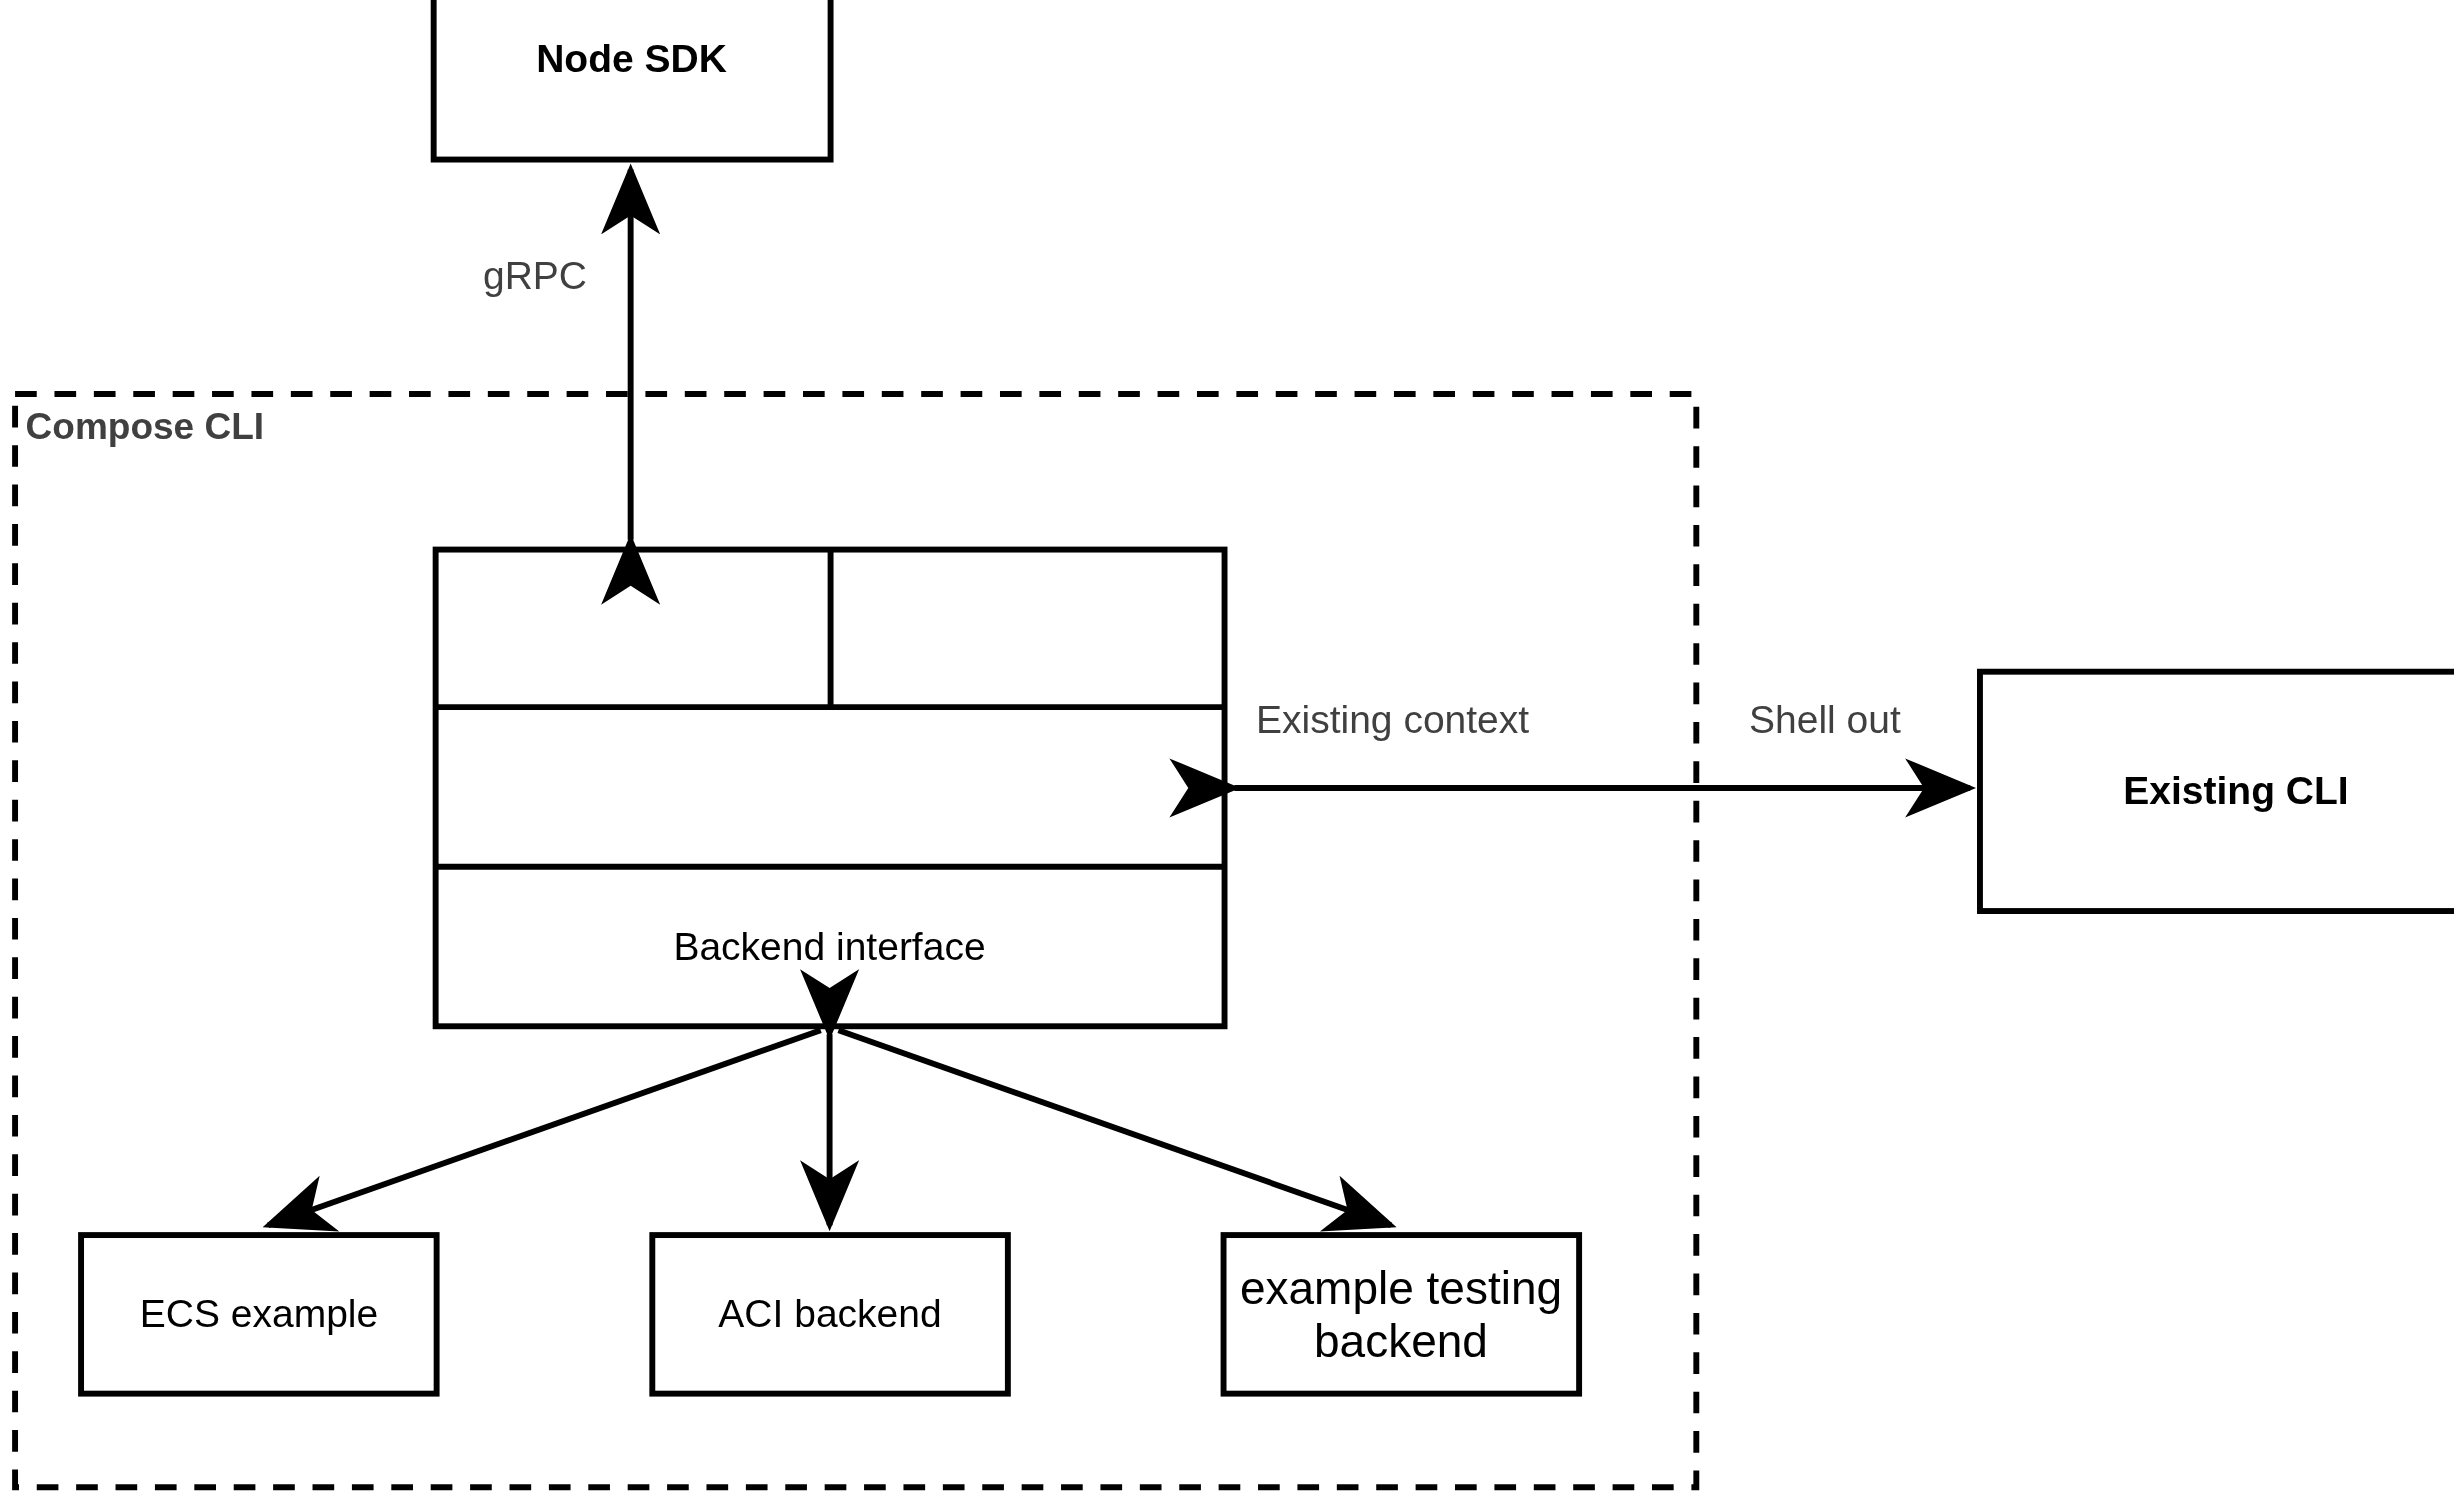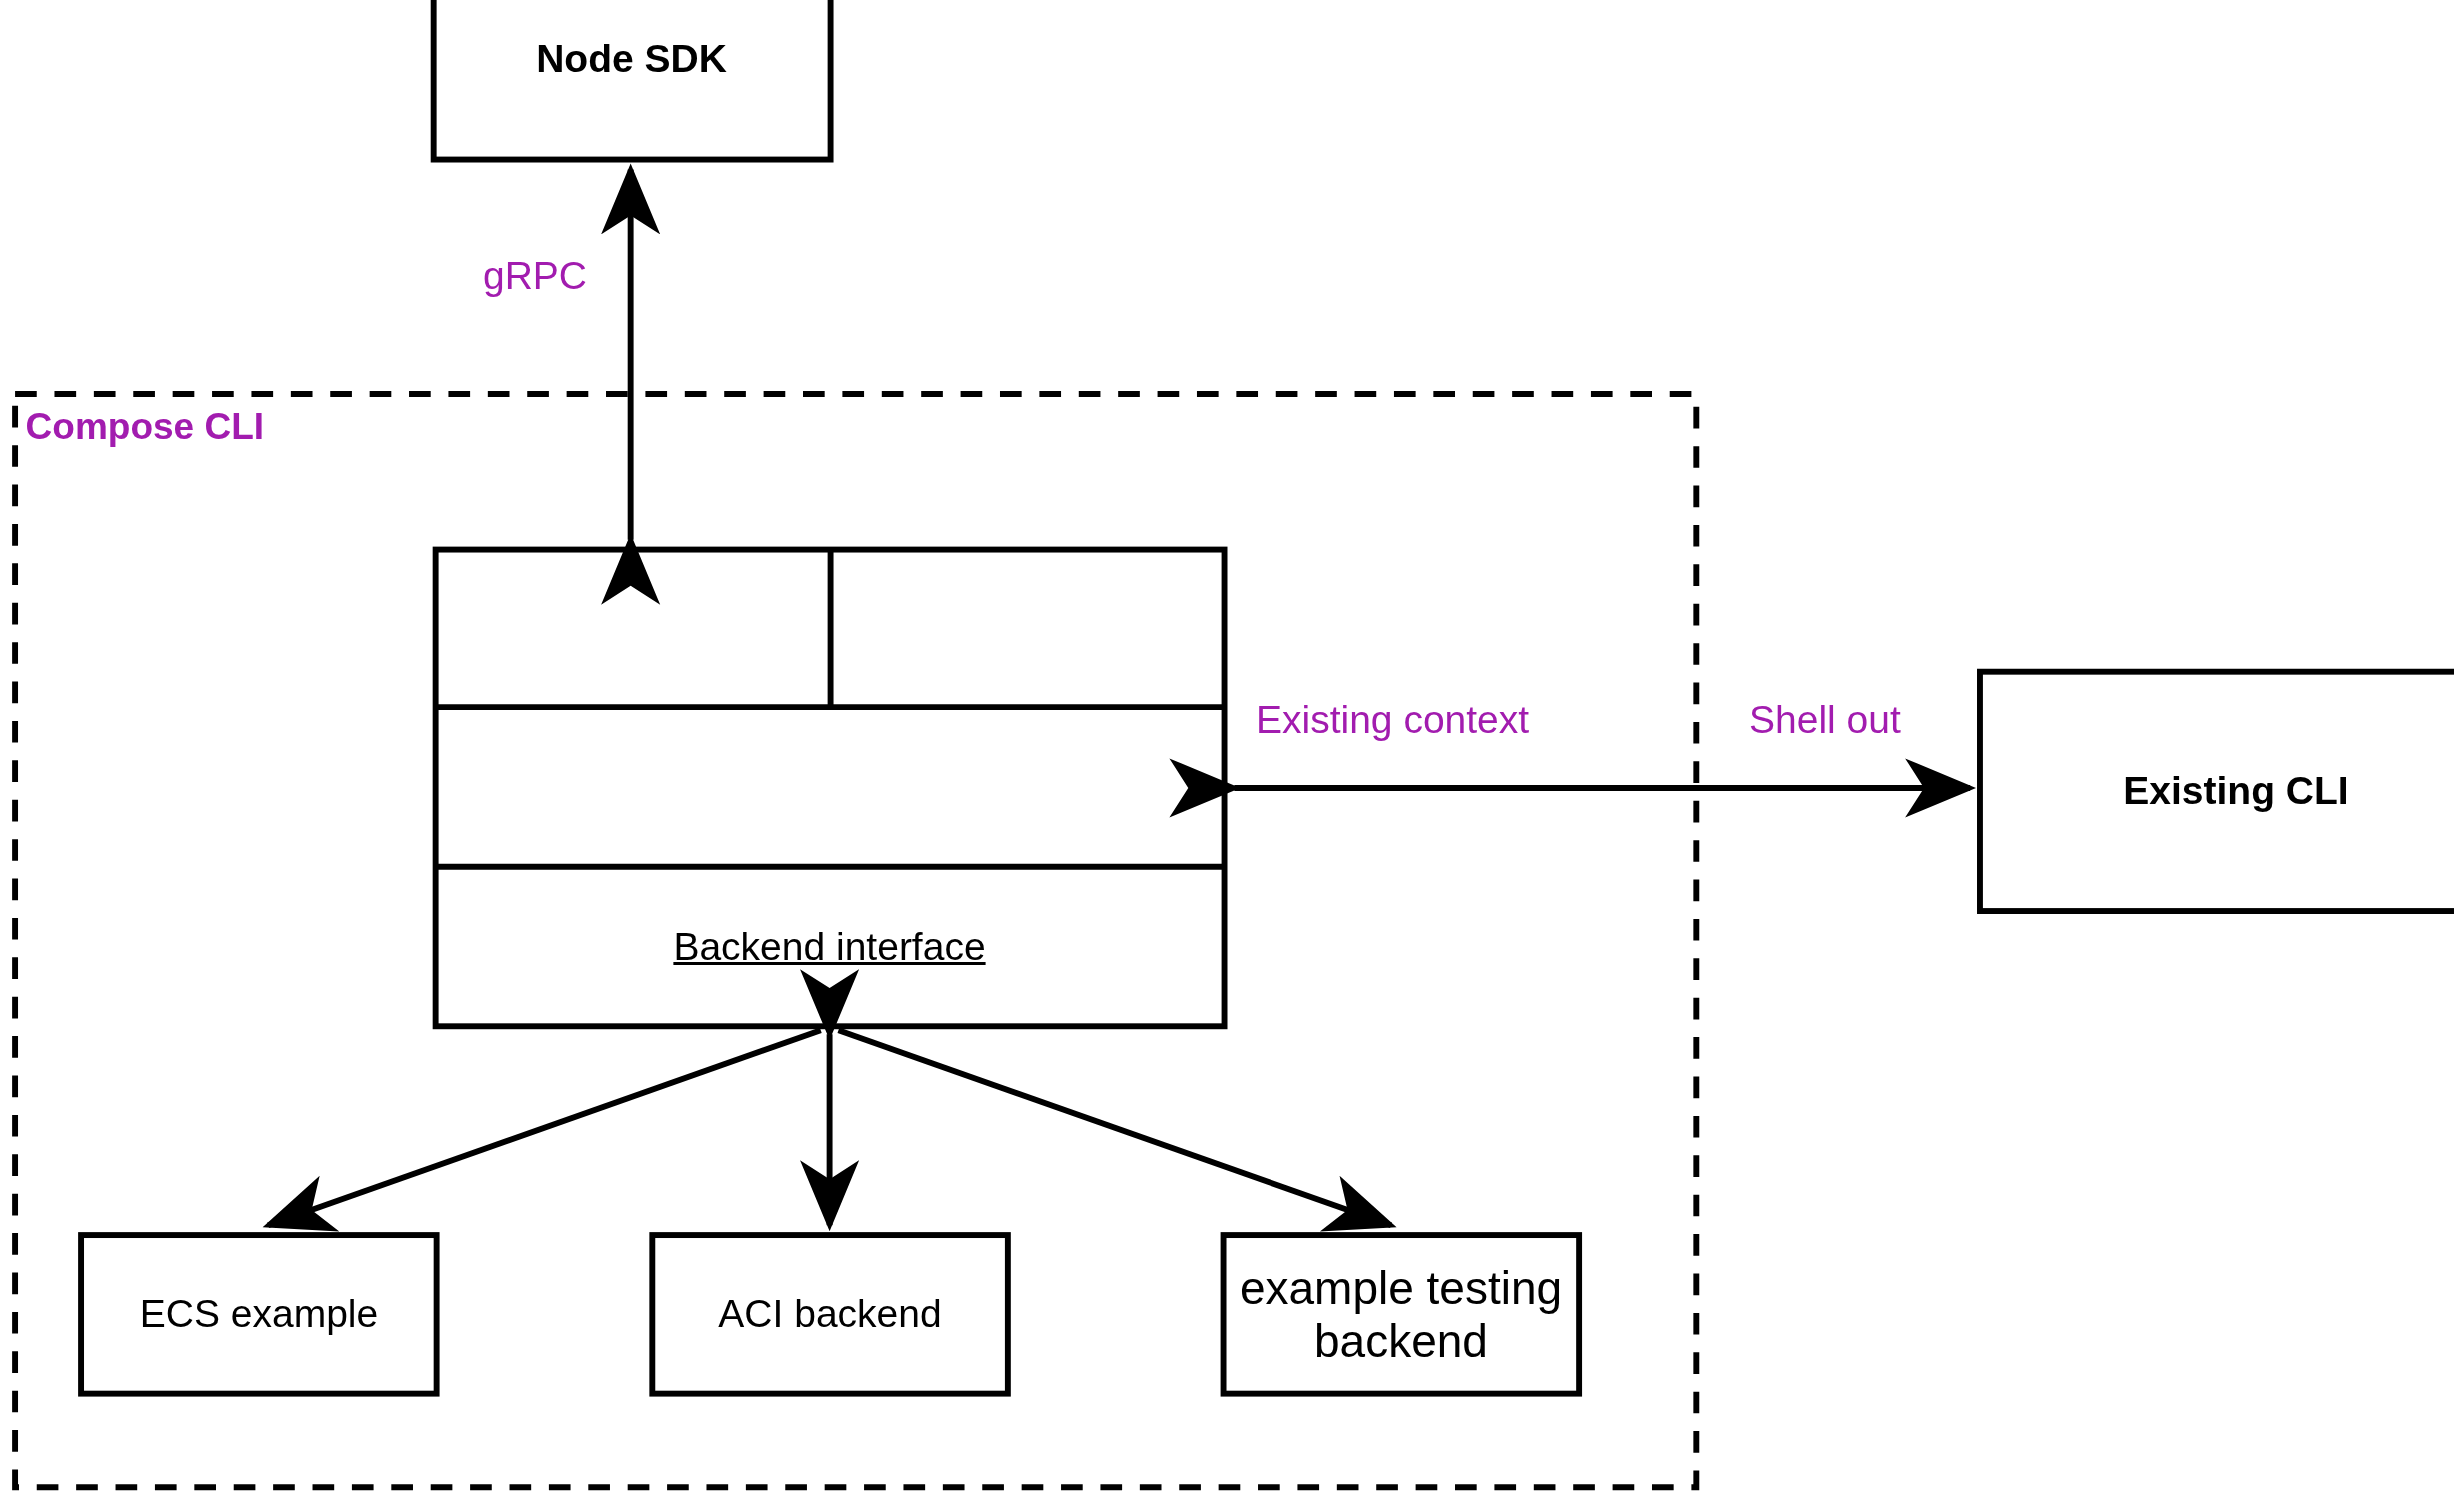--- a/index.html
+++ b/index.html
@@ -37,21 +37,21 @@
     stroke-width: 6;
     stroke-dasharray: 22 18;
   }
   .edge {
     stroke: #000000;
     stroke-width: 6;
     fill: none;
   }
   .lbl {
     position: absolute;
-    color: #a21caf;
+    color: #404040;
     white-space: nowrap;
     line-height: 1.12;
   }
   .lbl-bold { font-weight: bold; }
   .node-text {
     position: absolute;
     display: flex;
     align-items: center;
     justify-content: center;
     text-align: center;
@@ -103,21 +103,21 @@
     <line class="edge" x1="851" y1="1046" x2="1412" y2="1244" marker-end="url(#arrowEnd)"></line>
   </svg>
 
   <div class="node-text lbl-bold" style="left:433px; top:-41px; width:397px; height:201px; font-size:39px;">Node SDK</div>
 
   <div class="lbl" style="left:25.6px; top:406px; font-size:37px; font-weight:bold;">Compose CLI</div>
 
 
 
 
-  <div class="node-text" style="left:435px; top:867px; width:789px; height:160px; font-size:39px;text-decoration:underline;">Backend interface</div>
+  <div class="node-text" style="left:435px; top:867px; width:789px; height:160px; font-size:39px;">Backend interface</div>
 
   <div class="node-text lbl-bold" style="left:1980px; top:672px; width:512px; height:239px; font-size:39px;">Existing CLI</div>
 
   <div class="node-text" style="left:81px; top:1235px; width:356px; height:159px; font-size:39px;">ECS example</div>
 
   <div class="node-text" style="left:652px; top:1235px; width:356px; height:159px; font-size:39px;">ACI backend</div>
 
   <div class="node-text" style="left:1223px; top:1235px; width:356px; height:159px; font-size:46px; flex-direction:column;">
     <span>example testing</span>
     <span>backend</span>

